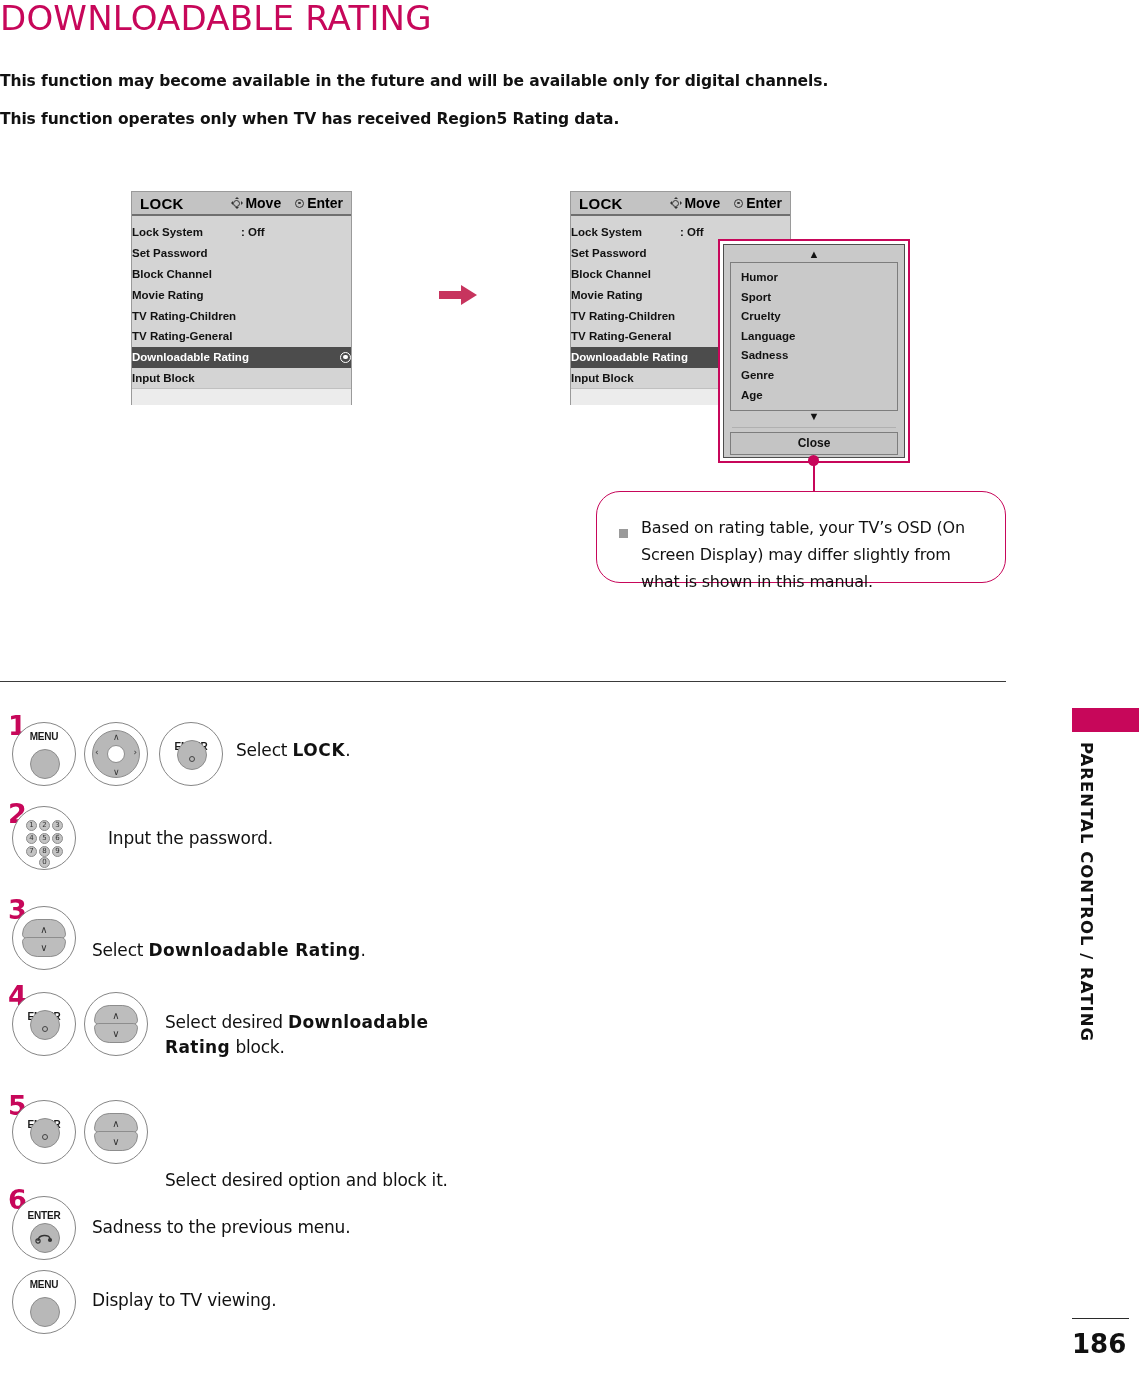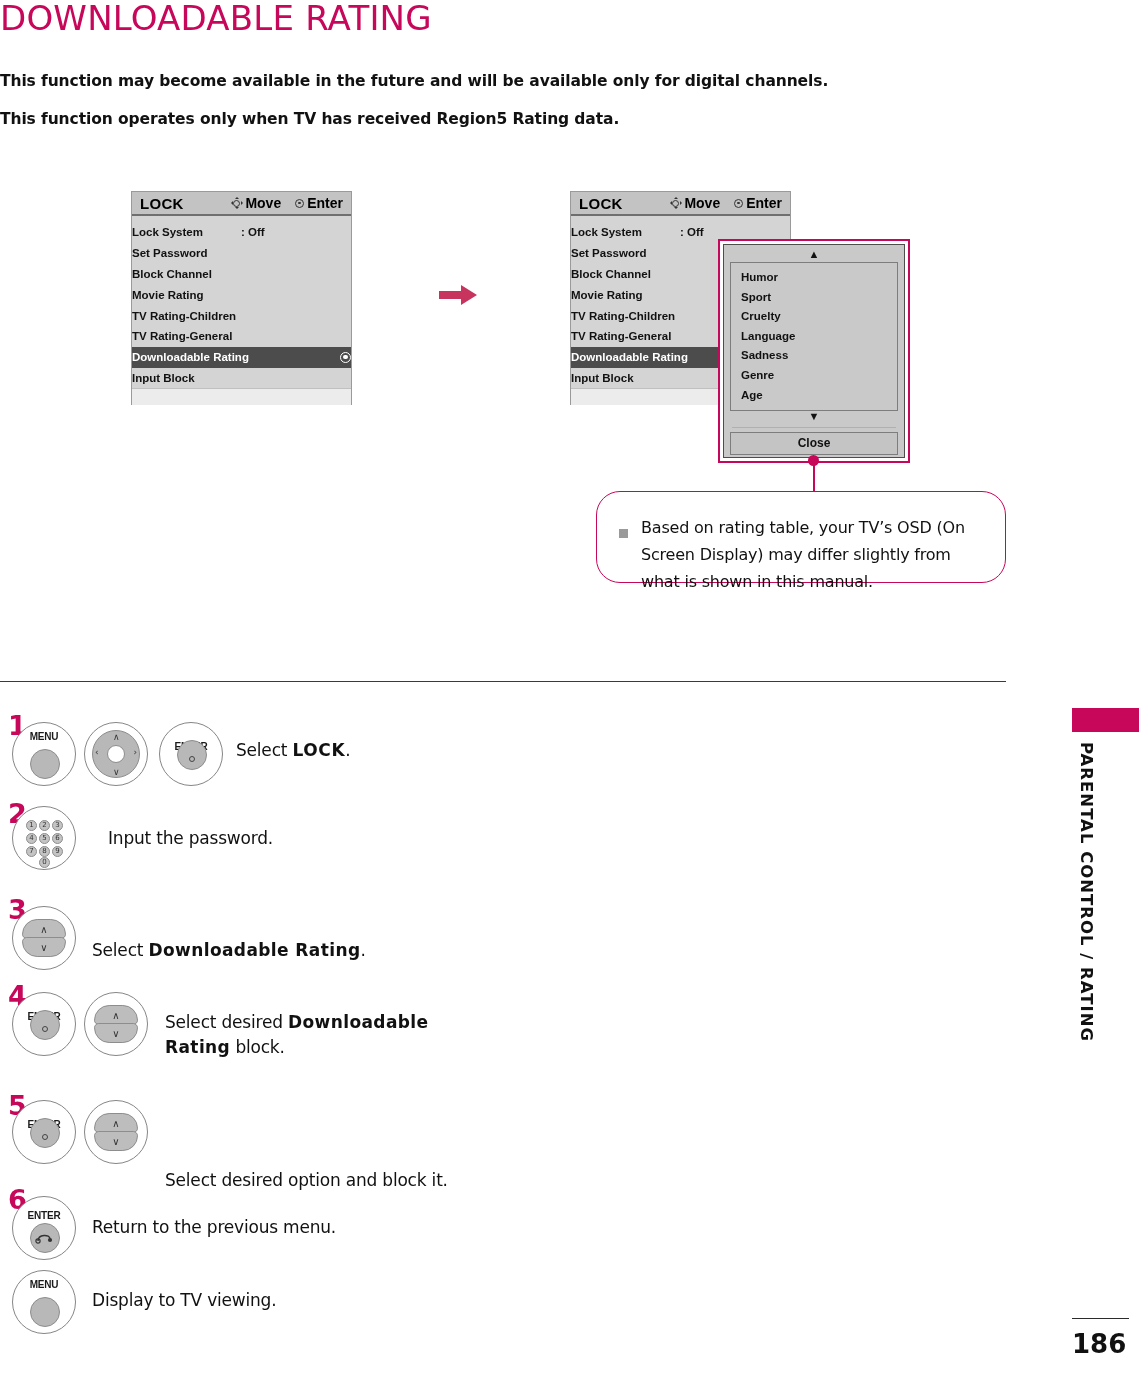--- a/index.html
+++ b/index.html
@@ -369,21 +369,21 @@
 <div class="step-num" style="left:8px;top:1186px;">6</div>
 <div class="btn" style="left:12px;top:1196px;width:64px;height:64px;">
   <span class="cap" style="top:13px;">ENTER</span>
   <span class="knob" style="left:17px;top:26px;width:30px;height:30px;"></span>
   <svg style="position:absolute;left:22px;top:33px;width:20px;height:16px;" viewBox="0 0 20 16">
     <path d="M3 11 C3 4, 15 4, 15 9" fill="none" stroke="#333" stroke-width="1.4"></path>
     <circle cx="3" cy="11" r="2.1" fill="none" stroke="#333" stroke-width="1.2"></circle>
     <circle cx="15" cy="10" r="2.1" fill="#333"></circle>
   </svg>
 </div>
-<div class="step-text" style="left:92px;top:1215px;">Return to the previous menu.</div>
+<div class="step-text" style="left:92px;top:1215px;">Sadness to the previous menu.</div>
 
 <div class="btn" style="left:12px;top:1270px;width:64px;height:64px;">
   <span class="cap" style="top:8px;">MENU</span>
   <span class="knob" style="left:17px;top:26px;width:30px;height:30px;"></span>
 </div>
 <div class="step-text" style="left:92px;top:1288px;">Display to TV viewing.</div>
 
 <div class="abs" id="side-tab-bar"></div>
 <div id="side-tab-label">PARENTAL CONTROL / RATING</div>
 <div class="abs" id="page-rule"></div>

